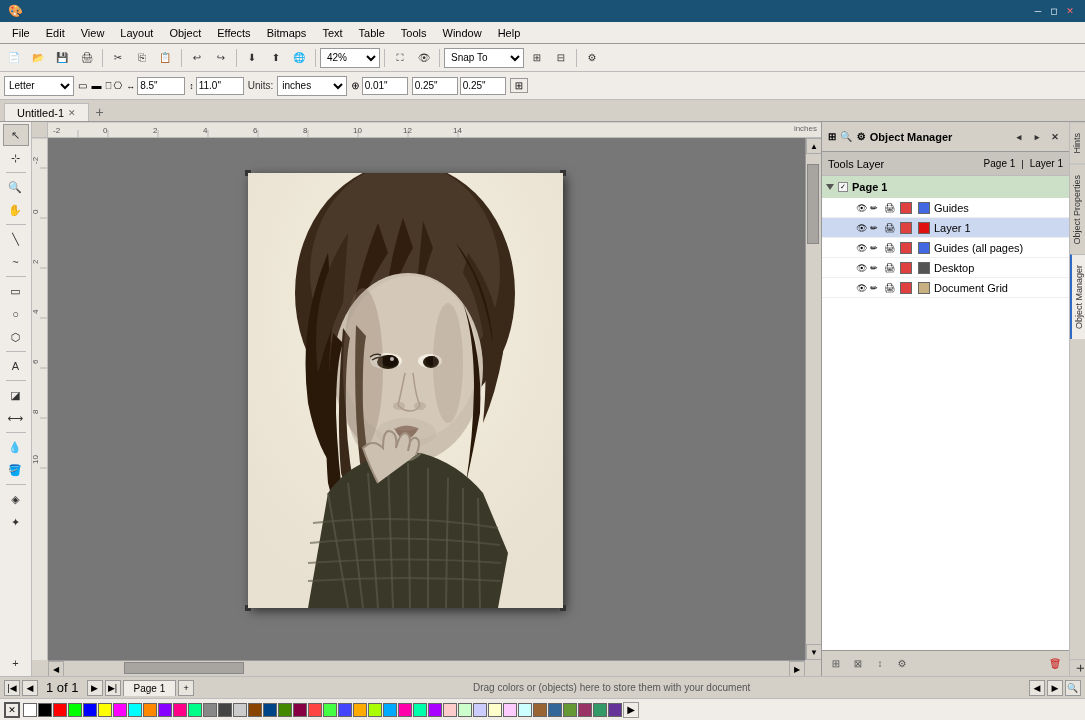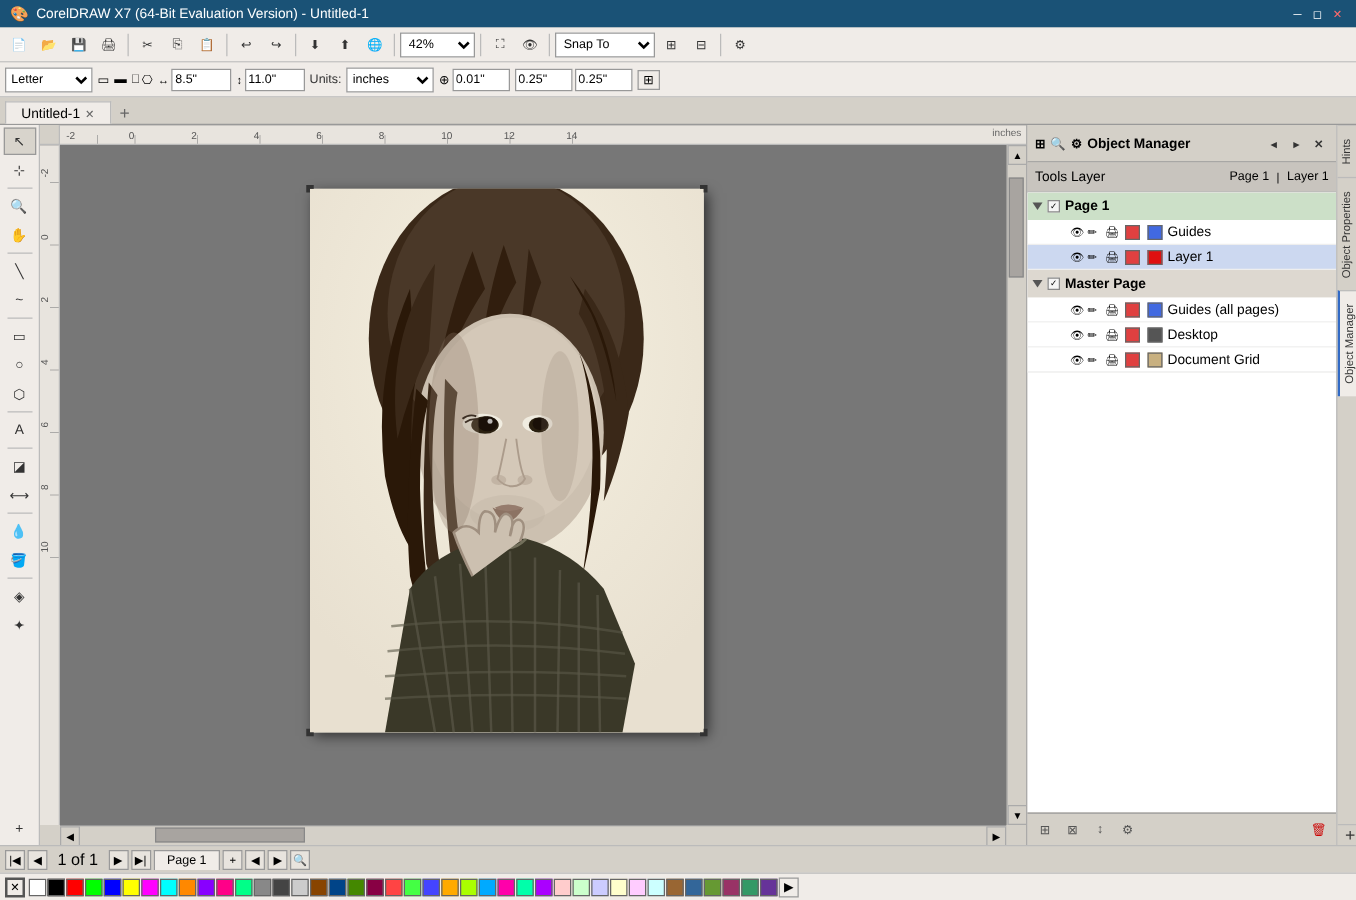--- a/index.html
+++ b/index.html
@@ -92,29 +92,42 @@
     .main-canvas { flex: 1; background: #7a8a7a; overflow: hidden; position: relative; }
   </style>
 </head>
 <body>
 
 <div class="full-layout">
 
   <div id="title-bar">
     <div class="title">
       <span style="font-size:12px;">🎨</span>
-      <span>CorelDRAW X7 (64-Bit Evaluation Version) - Untitled-1</span>
     </div>
     <div class="win-controls">
       <div class="win-btn">─</div>
       <div class="win-btn">◻</div>
       <div class="win-btn" style="color:#ff6b6b;">✕</div>
     </div>
   </div>
 
+  <div id="menu-bar">
+    <div class="menu-item">File</div>
+    <div class="menu-item">Edit</div>
+    <div class="menu-item">View</div>
+    <div class="menu-item">Layout</div>
+    <div class="menu-item">Object</div>
+    <div class="menu-item">Effects</div>
+    <div class="menu-item">Bitmaps</div>
+    <div class="menu-item">Text</div>
+    <div class="menu-item">Table</div>
+    <div class="menu-item">Tools</div>
+    <div class="menu-item">Window</div>
+    <div class="menu-item">Help</div>
+  </div>
 
   <div class="toolbar">
     <div class="tb-btn">📄</div>
     <div class="tb-btn">📂</div>
     <div class="tb-btn">💾</div>
     <div class="tb-btn">🖨</div>
     <div class="sep"></div>
     <div class="tb-btn">✂</div>
     <div class="tb-btn">⎘</div>
     <div class="tb-btn">📋</div>
@@ -442,25 +455,20 @@
             <span style="font-size:9px;width:12px;">👁</span>
             <span style="font-size:9px;width:12px;">✏</span>
             <span style="font-size:9px;width:12px;">🖨</span>
             <span style="display:inline-block;width:12px;height:12px;background:#e04040;border:1px solid #666;margin:0 2px;"></span>
             <span style="display:inline-block;width:12px;height:12px;background:#e01010;border:1px solid #666;margin:0 2px;"></span>
             <span class="layer-name">Layer 1</span>
           </div>
         </div>
 
         <div class="tree-page">
-          <div class="tree-page-header" style="background:#ddd8d0;">
-            <span class="tri-down"></span>
-            <div class="checkbox-like">✓</div>
-            <span style="font-size:11px;font-weight:bold;">Master Page</span>
-          </div>
 
           <div class="tree-layer">
             <span style="width:16px;"></span>
             <span style="font-size:9px;width:12px;">👁</span>
             <span style="font-size:9px;width:12px;">✏</span>
             <span style="font-size:9px;width:12px;">🖨</span>
             <span style="display:inline-block;width:12px;height:12px;background:#e04040;border:1px solid #666;margin:0 2px;"></span>
             <span style="display:inline-block;width:12px;height:12px;background:#4169e1;border:1px solid #666;margin:0 2px;"></span>
             <span class="layer-name italic">Guides (all pages)</span>
           </div>
@@ -507,20 +515,21 @@
   </div>
 
   <div id="page-nav">
     <div class="nav-btn">|◀</div>
     <div class="nav-btn">◀</div>
     <span style="font-size:13px;padding:0 6px;">1 of 1</span>
     <div class="nav-btn">▶</div>
     <div class="nav-btn">▶|</div>
     <div class="page-tab">Page 1</div>
     <div class="nav-btn" style="background:#e8e4de;">+</div>
+    <div class="status-msg">Drag colors or (objects) here to store them with your document</div>
     <div style="display:flex;gap:2px;align-items:center;">
       <div class="nav-btn">◀</div>
       <div class="nav-btn">▶</div>
       <div class="nav-btn">🔍</div>
     </div>
   </div>
 
   <div id="color-palette">
     <div style="width:16px;height:16px;background:transparent;border:2px solid #555;font-size:9px;display:flex;align-items:center;justify-content:center;cursor:pointer;margin-right:2px;">✕</div>
     <div class="palette-color" style="background:#ffffff;"></div>

